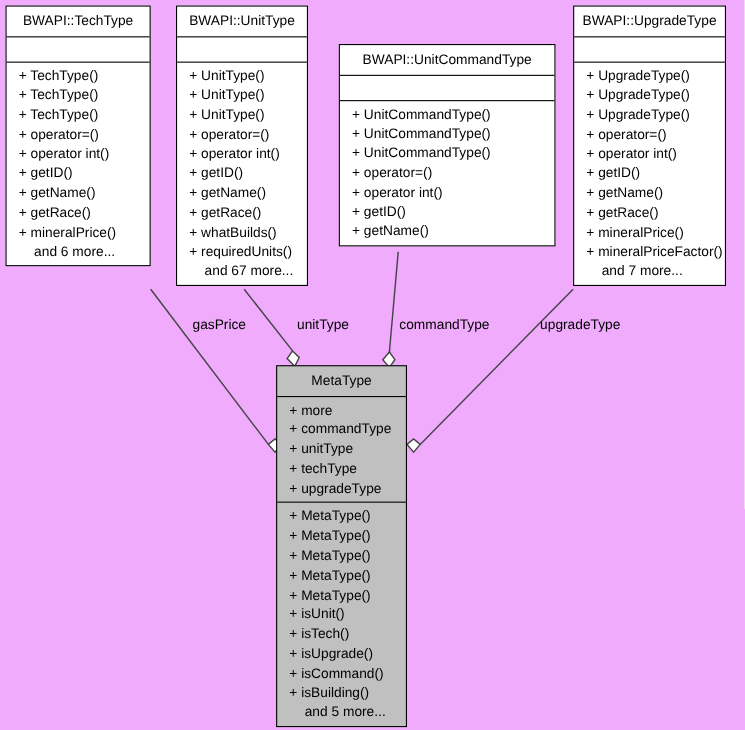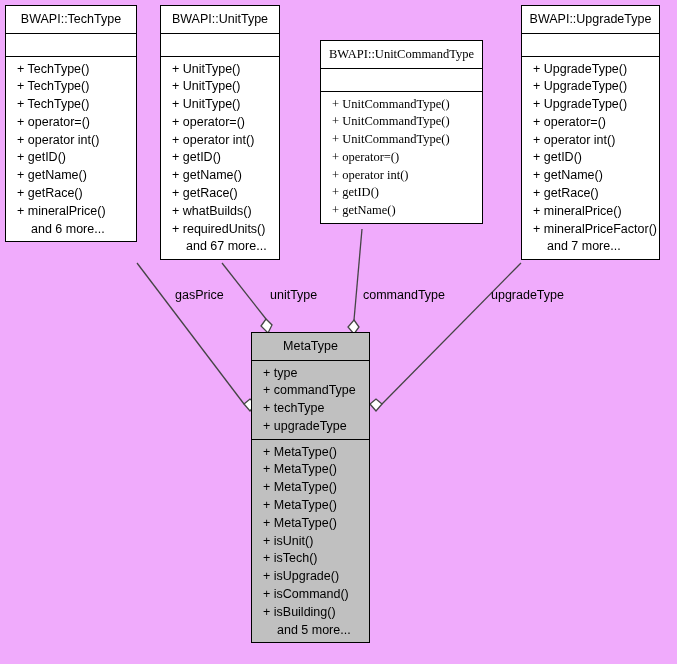--- a/index.html
+++ b/index.html
@@ -130,21 +130,21 @@
       <div class="member">+ operator int()</div>
       <div class="member">+ getID()</div>
       <div class="member">+ getName()</div>
       <div class="member">+ getRace()</div>
       <div class="member">+ whatBuilds()</div>
       <div class="member">+ requiredUnits()</div>
       <div class="member more">and 67 more...</div>
     </div>
   </div>
 
-  <div class="uml-box" style="left:320px; top:40px; width:163px;font-family:Liberation Serif, serif;">
+  <div class="uml-box" style="left:308px; top:40px; width:197px;">
     <div class="box-title">BWAPI::UnitCommandType</div>
     <div class="box-section empty"></div>
     <div class="box-section last">
       <div class="member">+ UnitCommandType()</div>
       <div class="member">+ UnitCommandType()</div>
       <div class="member">+ UnitCommandType()</div>
       <div class="member">+ operator=()</div>
       <div class="member">+ operator int()</div>
       <div class="member">+ getID()</div>
       <div class="member">+ getName()</div>
@@ -165,22 +165,23 @@
       <div class="member">+ getRace()</div>
       <div class="member">+ mineralPrice()</div>
       <div class="member">+ mineralPriceFactor()</div>
       <div class="member more">and 7 more...</div>
     </div>
   </div>
 
   <div class="uml-box highlight" style="left:251px; top:332px; width:119px;">
     <div class="box-title">MetaType</div>
     <div class="box-section">
-      <div class="member">+ type</div>
+      <div class="member">+ more</div>
       <div class="member">+ commandType</div>
+      <div class="member">+ unitType</div>
       <div class="member">+ techType</div>
       <div class="member">+ upgradeType</div>
     </div>
     <div class="box-section last">
       <div class="member">+ MetaType()</div>
       <div class="member">+ MetaType()</div>
       <div class="member">+ MetaType()</div>
       <div class="member">+ MetaType()</div>
       <div class="member">+ MetaType()</div>
       <div class="member">+ isUnit()</div>

